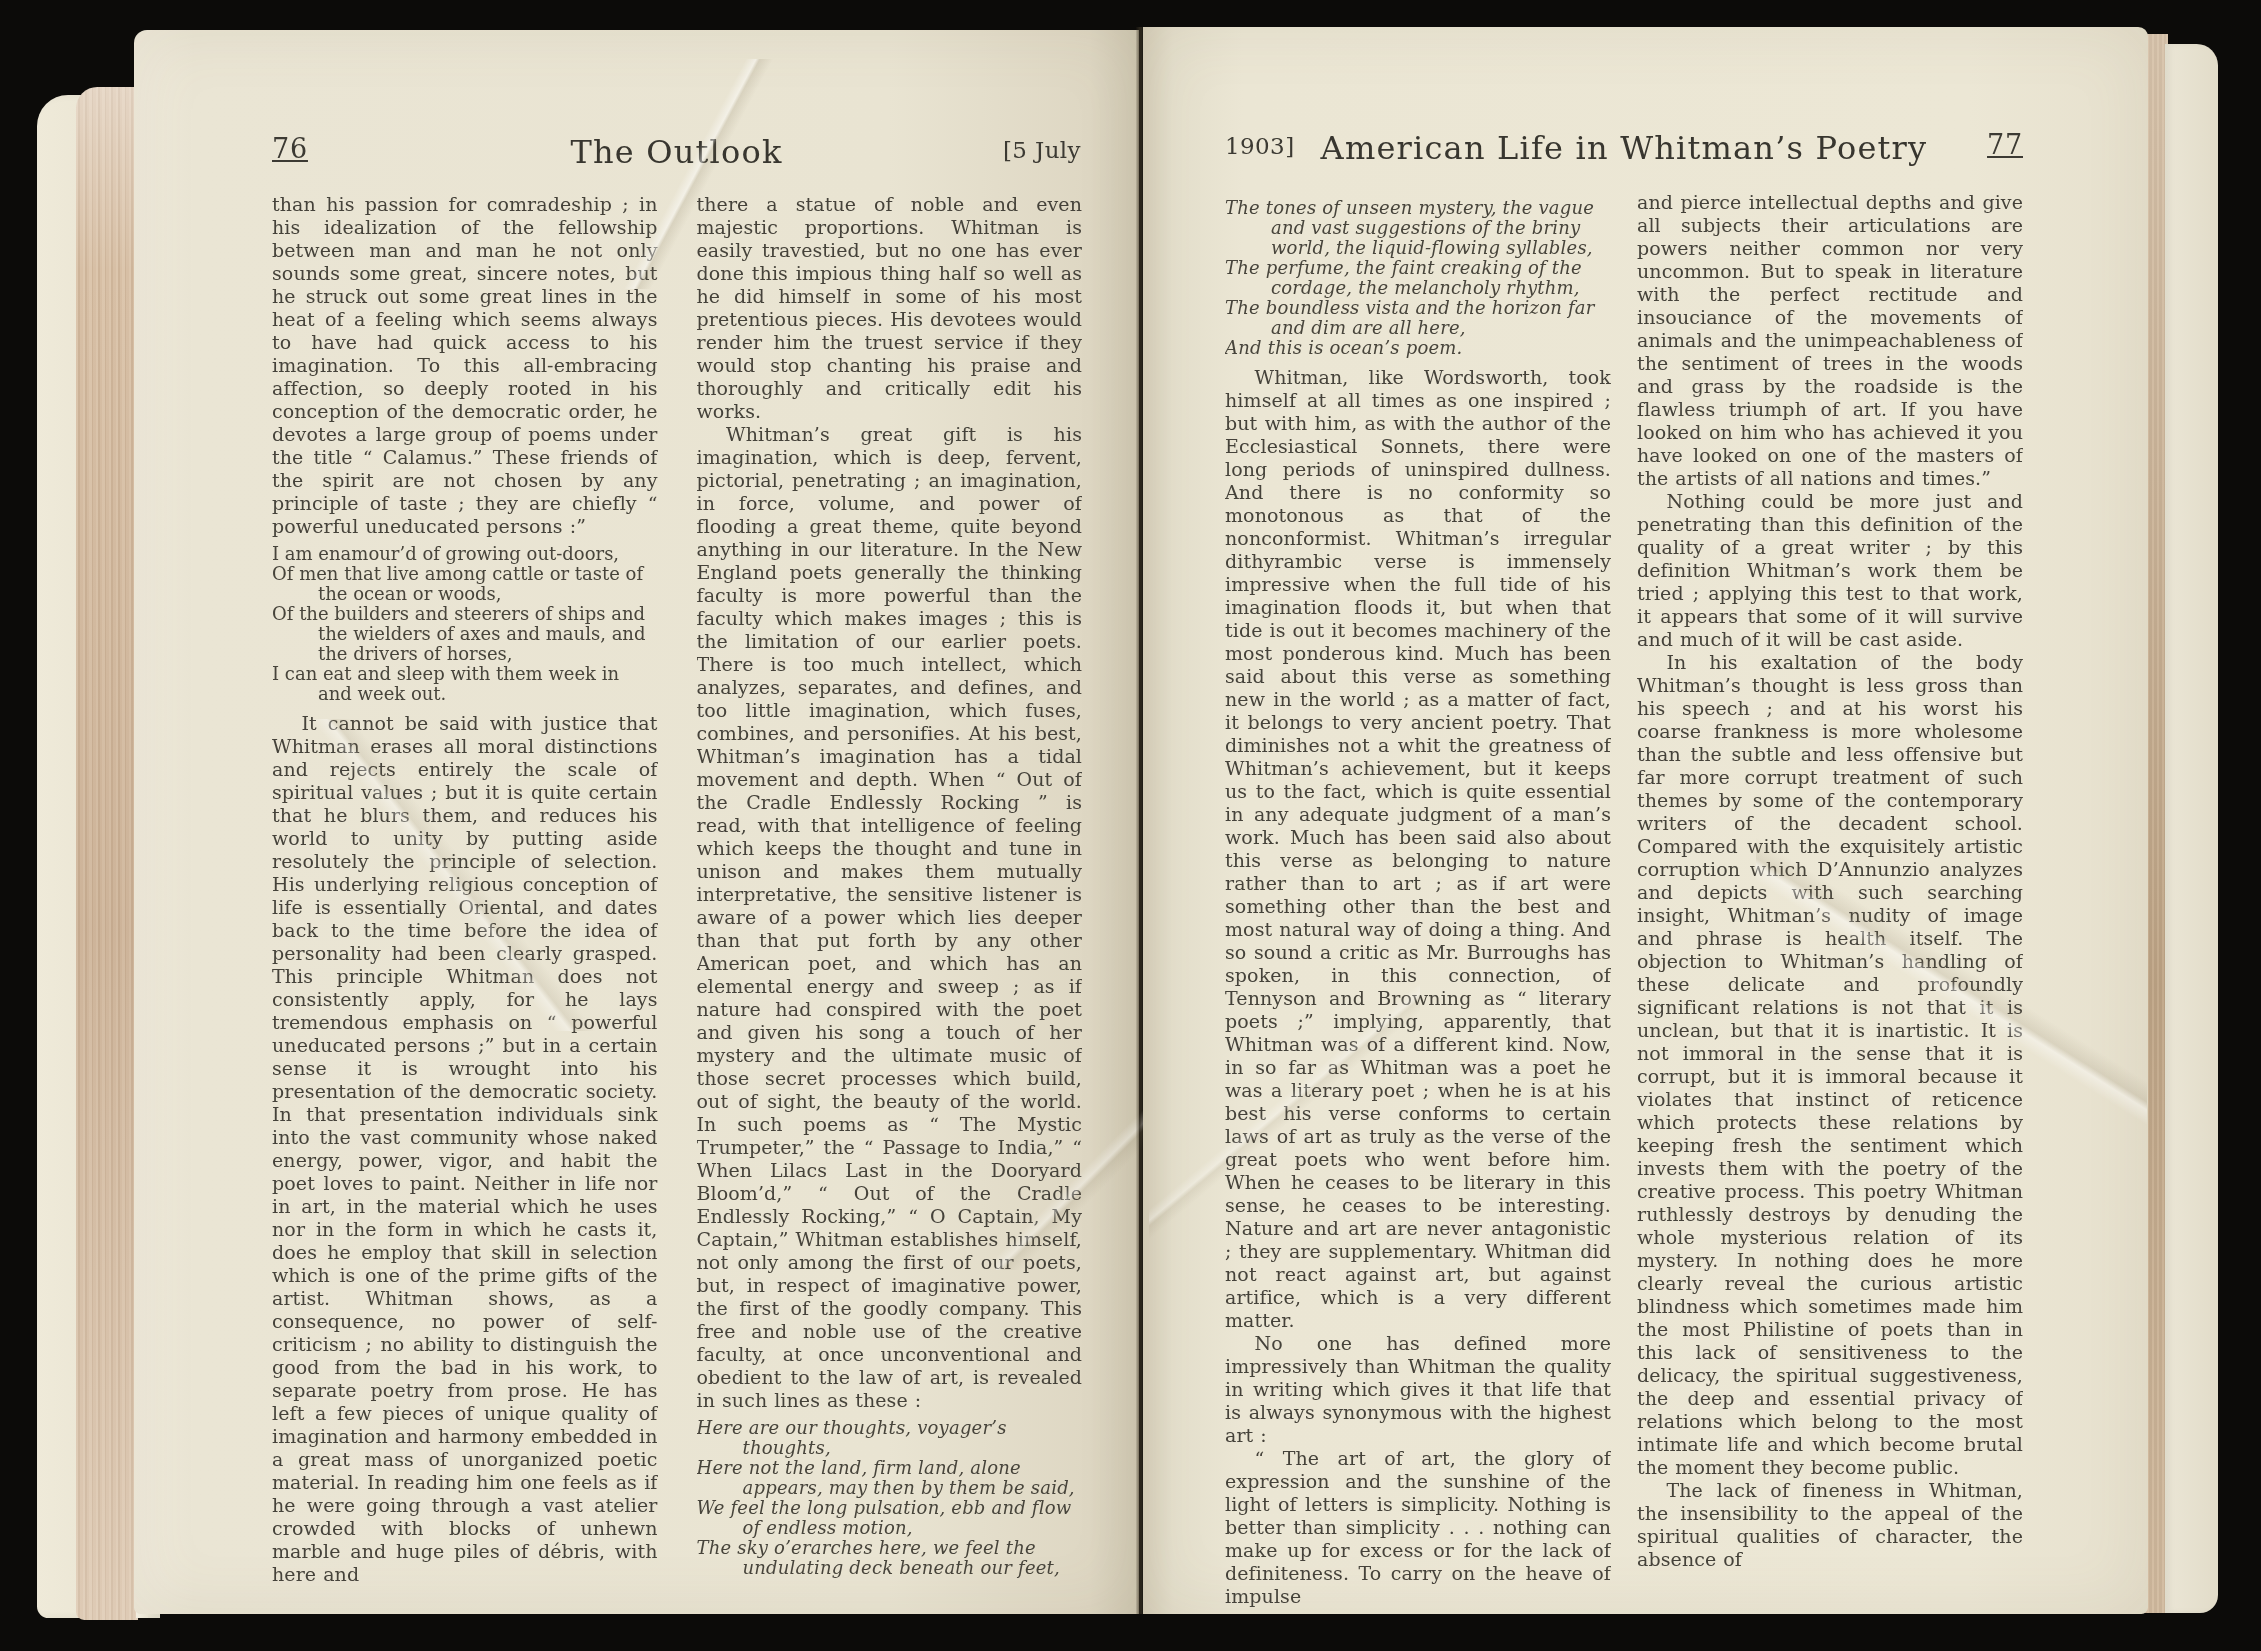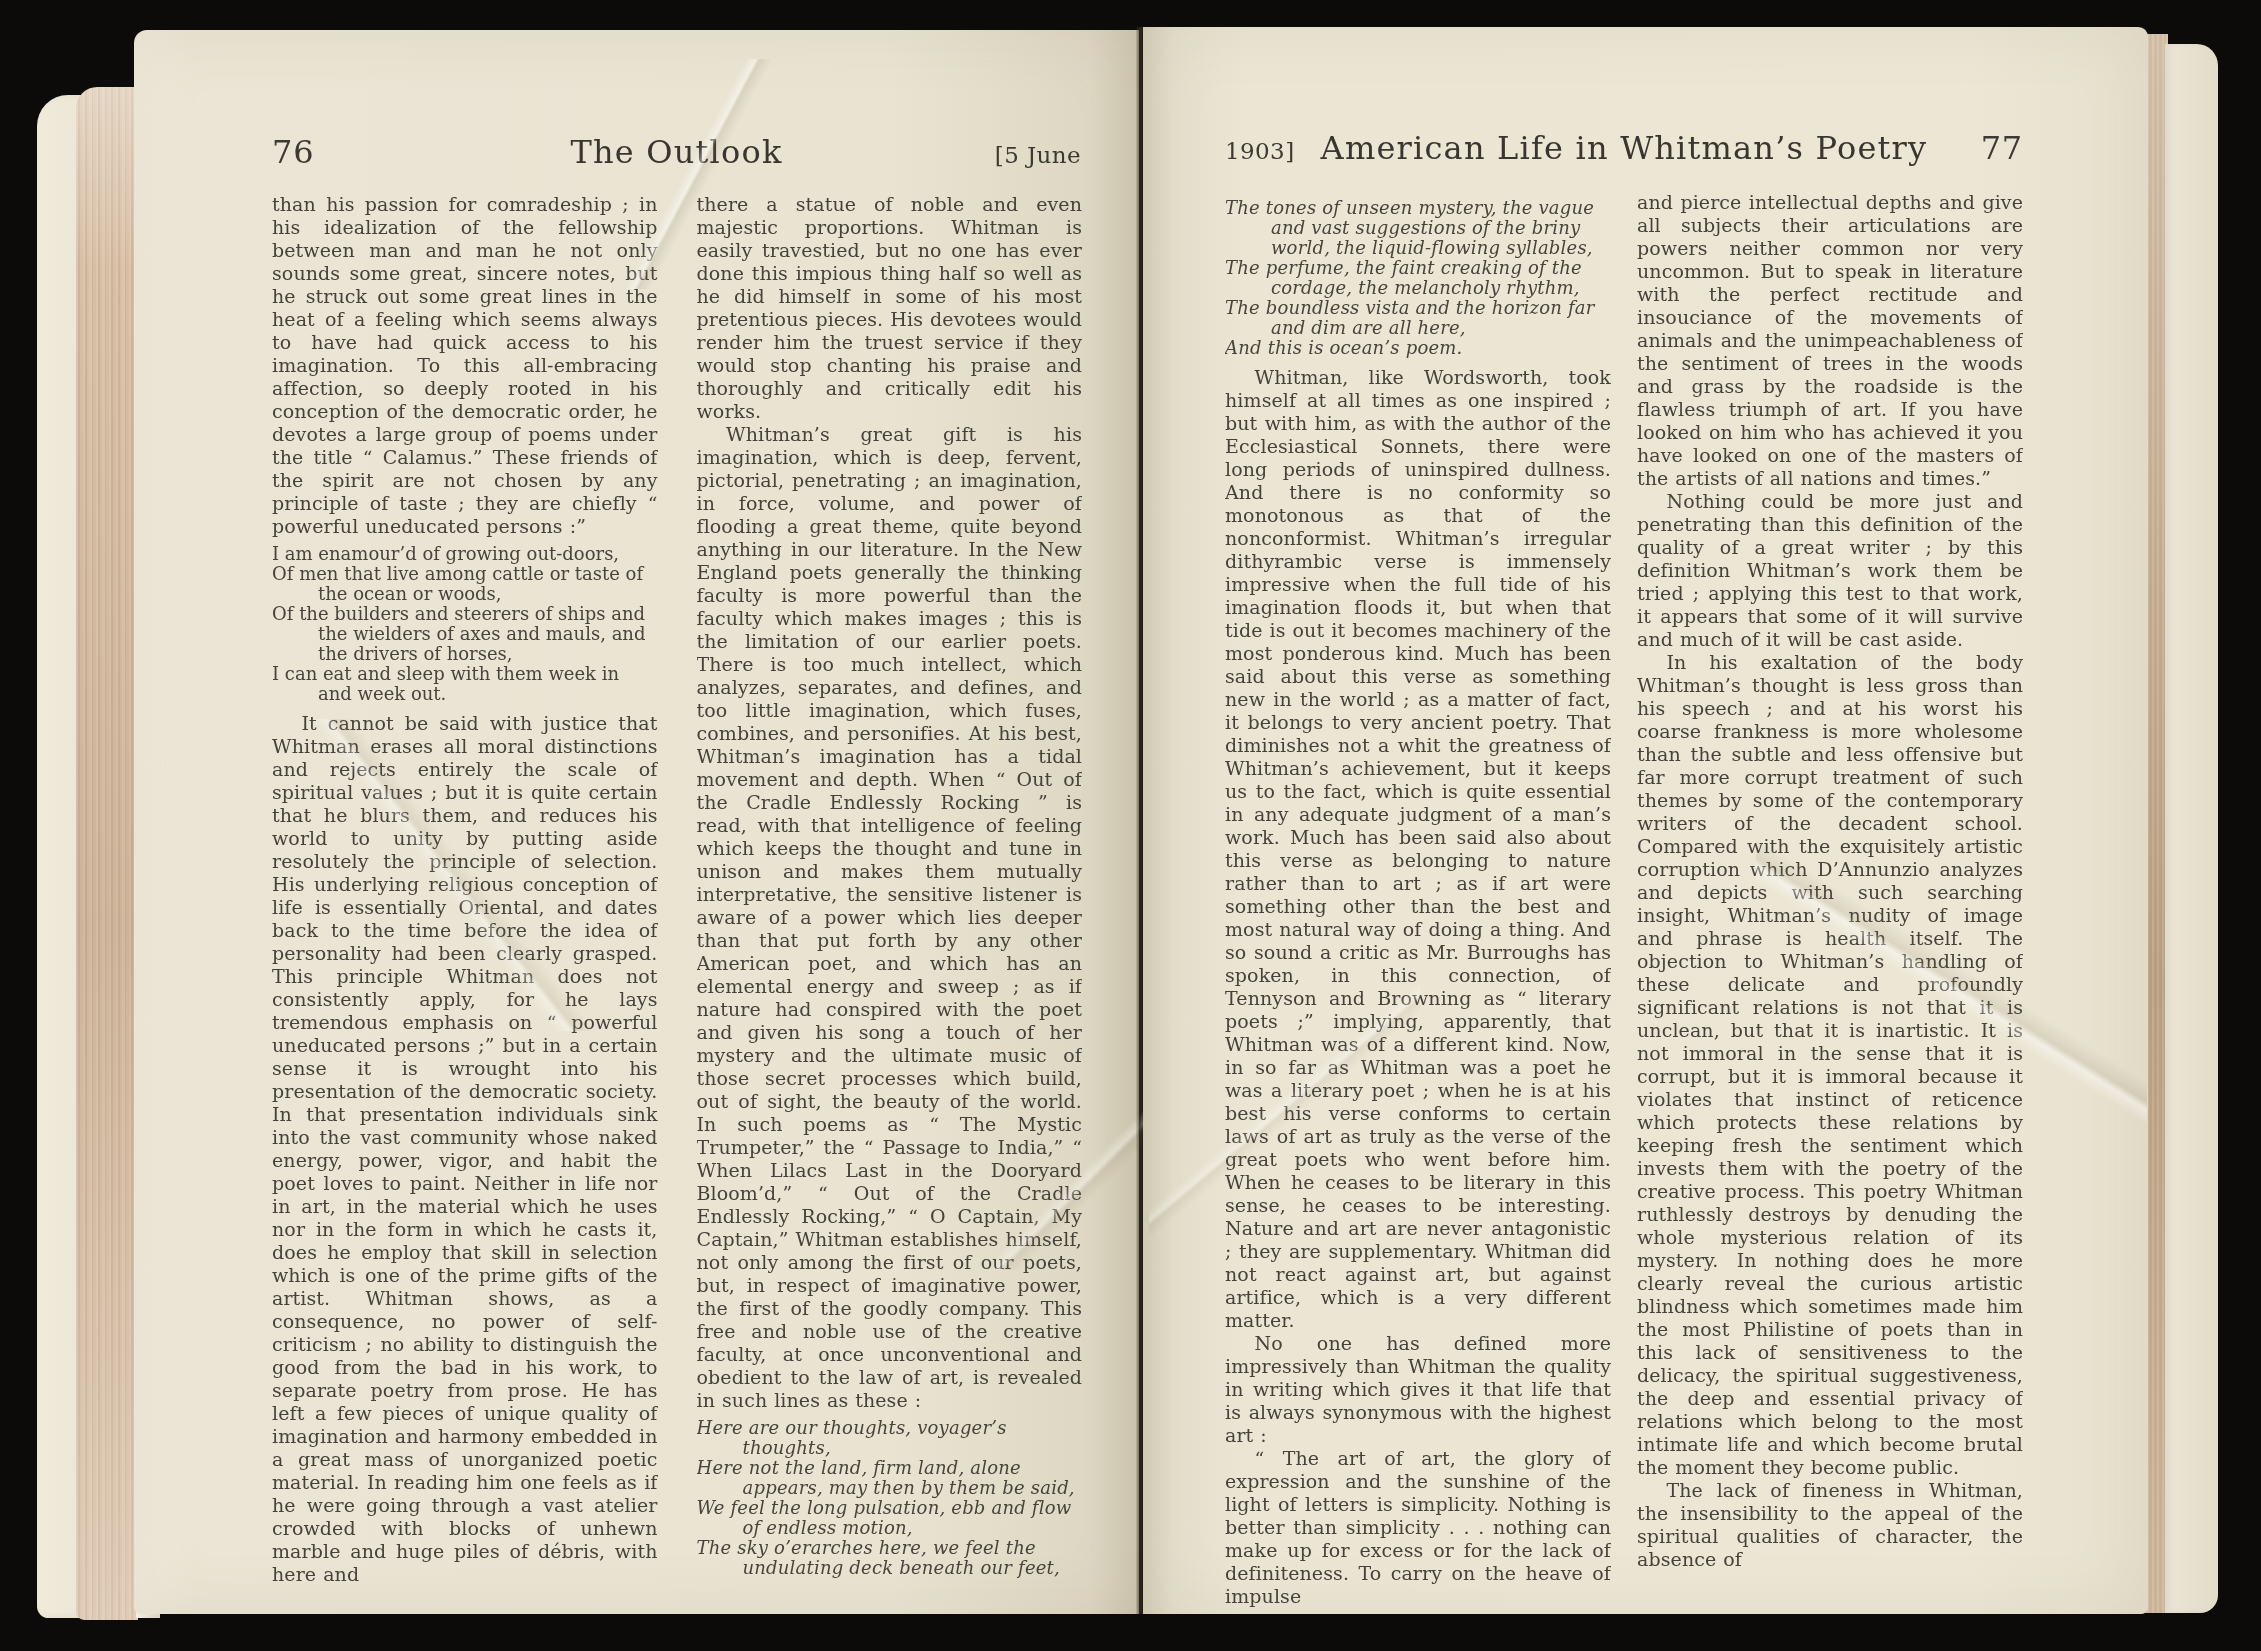--- a/index.html
+++ b/index.html
@@ -71,21 +71,21 @@
     background:linear-gradient(135deg,transparent 47%,rgba(255,255,255,0.35) 49.5%,rgba(130,118,90,0.13) 50.8%,transparent 54%);}
   .crease-d{left:1756px;top:739px;width:391px;height:492px;
     background:linear-gradient(32deg,transparent 47.5%,rgba(255,255,255,0.4) 49.6%,rgba(125,112,84,0.15) 50.7%,transparent 53.5%);}
   .crease-e{left:1149px;top:969px;width:271px;height:279px;
     background:linear-gradient(140deg,transparent 47.5%,rgba(255,255,255,0.3) 49.7%,rgba(125,112,84,0.10) 50.8%,transparent 53.5%);}
 
   
   .header-row{position:absolute;display:flex;justify-content:space-between;align-items:baseline;}
   .header-left  .header-row{left:138px;top:103px;width:809px;}
   .header-right .header-row{left:82px;top:102px;width:798px;}
-  .h-num{font-size:32px;letter-spacing:0.8px;color:#3c3a33;}
+  .h-num{font-size:27px;letter-spacing:0.8px;color:#3c3a33;text-decoration:underline;}
   .h-side{font-size:23px;letter-spacing:0.4px;color:#3c3a33;}
   .h-center{
     position:absolute;left:0;right:0;text-align:center;
     font-size:32px;letter-spacing:1.2px;color:#38362f;
   }
 
   
   .cols{position:absolute;display:flex;}
   .page-left  .cols{left:138px;top:163px;width:810px;gap:39px;}
   .page-right .cols{left:82px;top:164px;width:799px;gap:26px;}
@@ -113,21 +113,21 @@
   <div class="left-stack"></div>
   <div class="left-stack-highlight"></div>
 
   <div class="right-stack"></div>
   <div class="right-underpage"></div>
 
   <div class="page page-left header-left">
     <div class="header-row">
       <span class="h-num">76</span>
       <span class="h-center">The Outlook</span>
-      <span class="h-side">[5 June</span>
+      <span class="h-side">[5 July</span>
     </div>
     <div class="cols">
       <div class="col">
           <p class="para">than his passion for comradeship ; in his idealization of the fellowship between man and man he not only sounds some great, sincere notes, but he struck out some great lines in the heat of a feeling which seems always to have had quick access to his imagination. To this all-embracing affection, so deeply rooted in his conception of the democratic order, he devotes a large group of poems under the title “ Calamus.” These friends of the spirit are not chosen by any principle of taste ; they are chiefly “ powerful uneducated persons :”</p>
           <div class="verse roman">
             <div class="verse-line">I am enamour’d of growing out-doors,</div>
             <div class="verse-line">Of men that live among cattle or taste of the ocean or woods,</div>
             <div class="verse-line">Of the builders and steerers of ships and the wielders of axes and mauls, and the drivers of horses,</div>
             <div class="verse-line">I can eat and sleep with them week in and week out.</div>
           </div>

